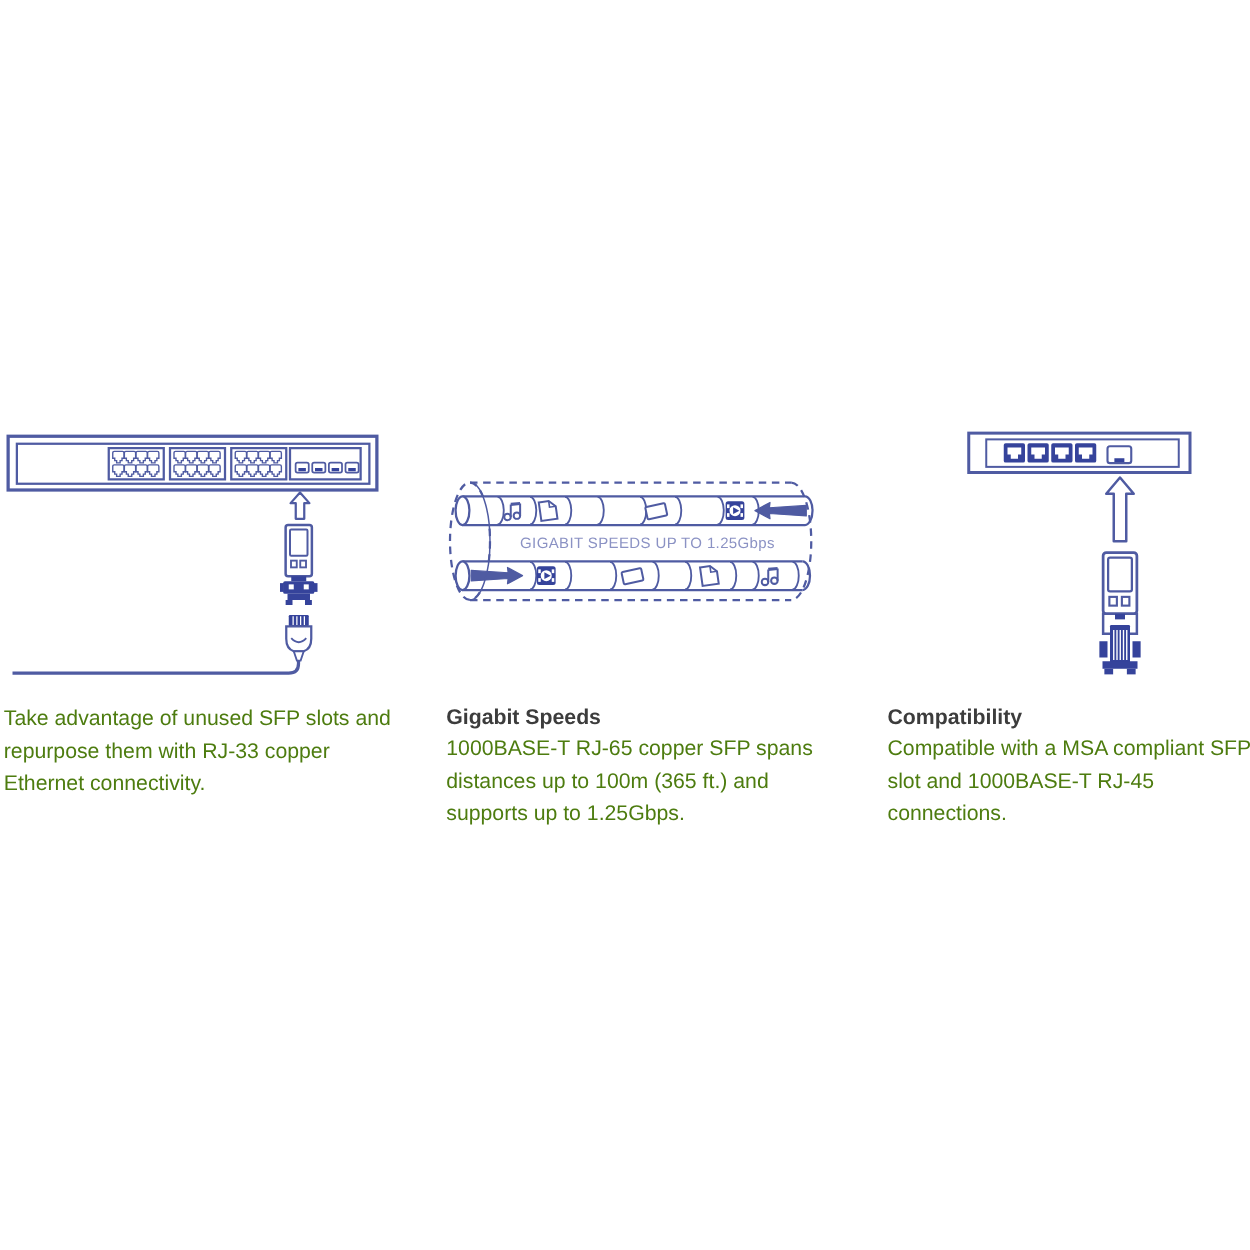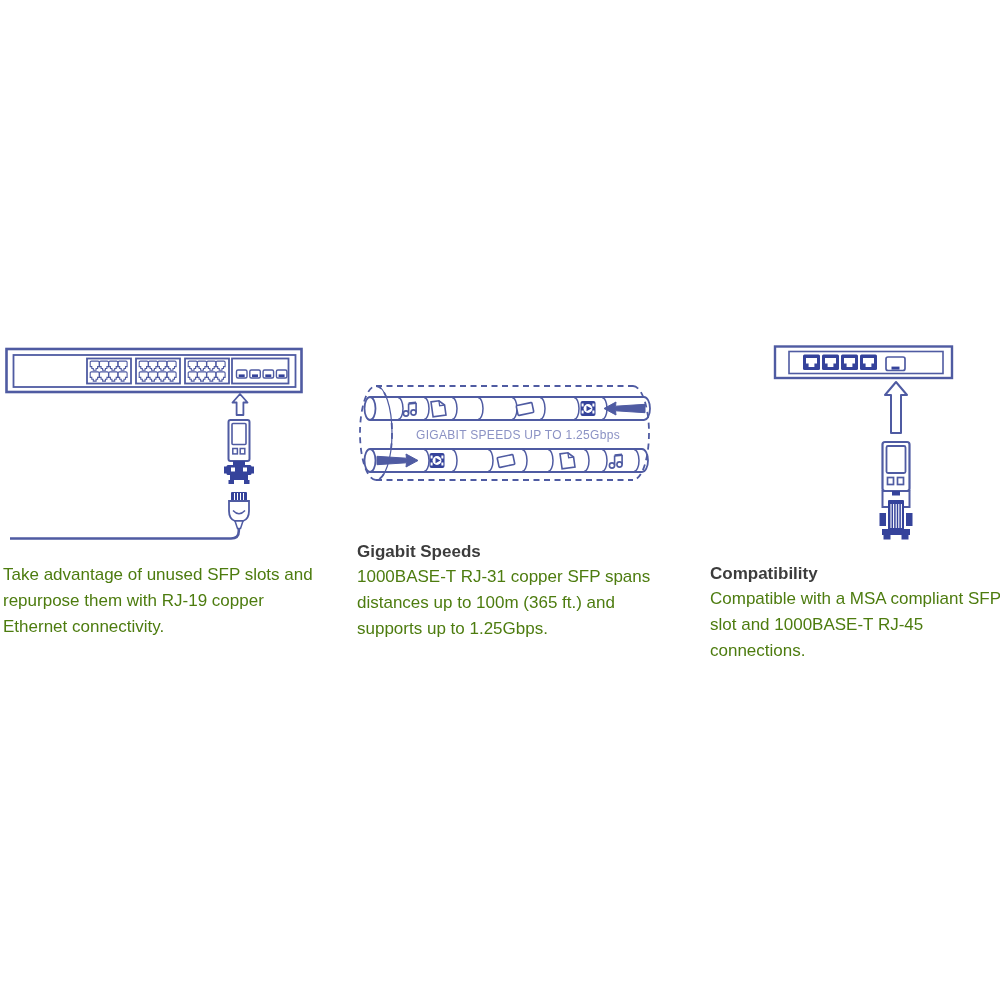--- a/index.html
+++ b/index.html
@@ -251,27 +251,27 @@
       <rect class="fl" x="159.5" y="183" width="6.5" height="13"></rect>
       <rect class="fl" x="186" y="183" width="6.5" height="13"></rect>
       <rect class="fl" x="162" y="199" width="28" height="6"></rect>
       <rect class="fl" x="163.5" y="205" width="7" height="4.5"></rect>
       <rect class="fl" x="181.5" y="205" width="7" height="4.5"></rect>
     </g>
   </svg>
 
   <div class="txtblock" style="left:3px;top:562px;width:335px">
     <div class="bline">Take advantage of unused SFP slots and</div>
-    <div class="bline">repurpose them with RJ-19 copper</div>
+    <div class="bline">repurpose them with RJ-33 copper</div>
     <div class="bline">Ethernet connectivity.</div>
   </div>
 
-  <div class="txtblock" style="left:357px;top:540px;width:320px">
+  <div class="txtblock" style="left:357px;top:562px;width:320px">
     <h3>Gigabit Speeds</h3>
-    <div class="bline">1000BASE-T RJ-31 copper SFP spans</div>
+    <div class="bline">1000BASE-T RJ-65 copper SFP spans</div>
     <div class="bline">distances up to 100m (365 ft.) and</div>
     <div class="bline">supports up to 1.25Gbps.</div>
   </div>
 
   <div class="txtblock" style="left:710px;top:562px;width:300px">
     <h3>Compatibility</h3>
     <div class="bline">Compatible with a MSA compliant SFP</div>
     <div class="bline">slot and 1000BASE-T RJ-45</div>
     <div class="bline">connections.</div>
   </div>

